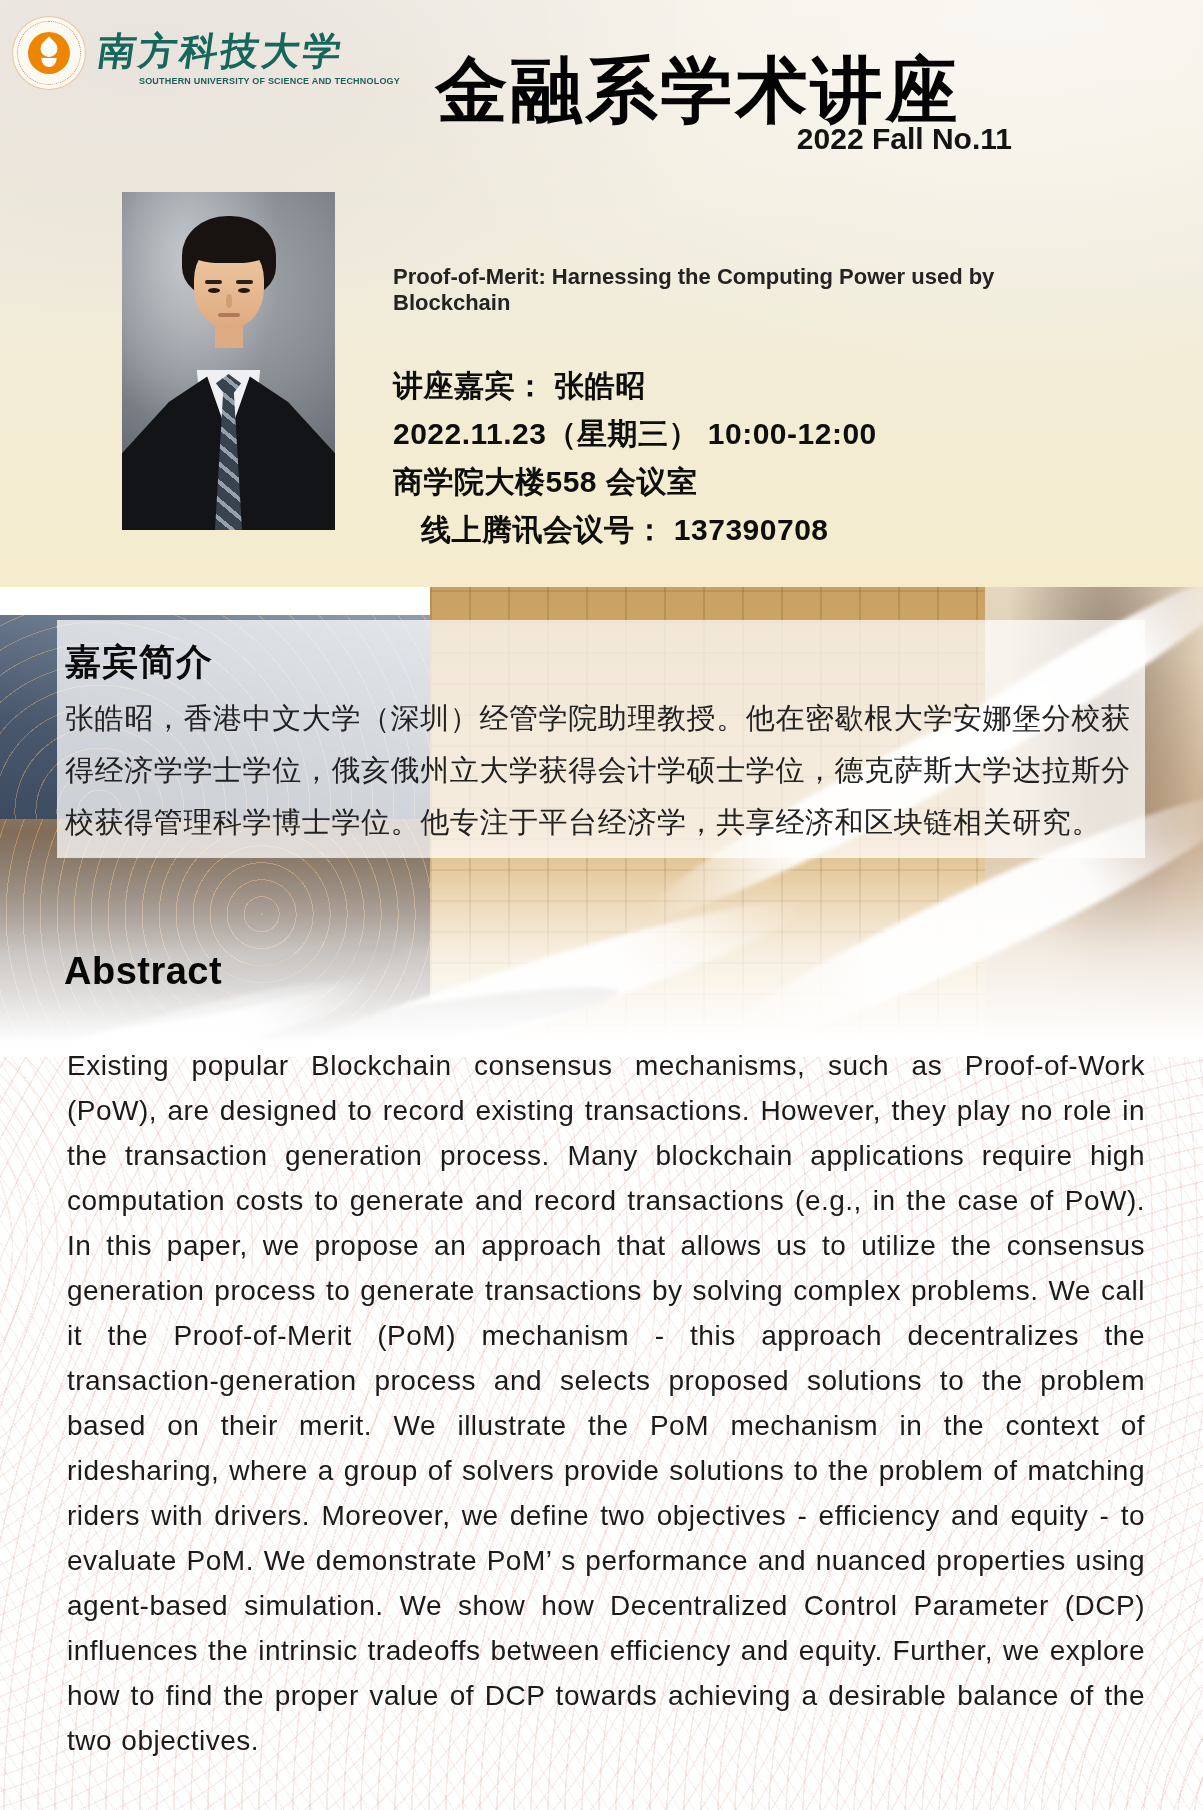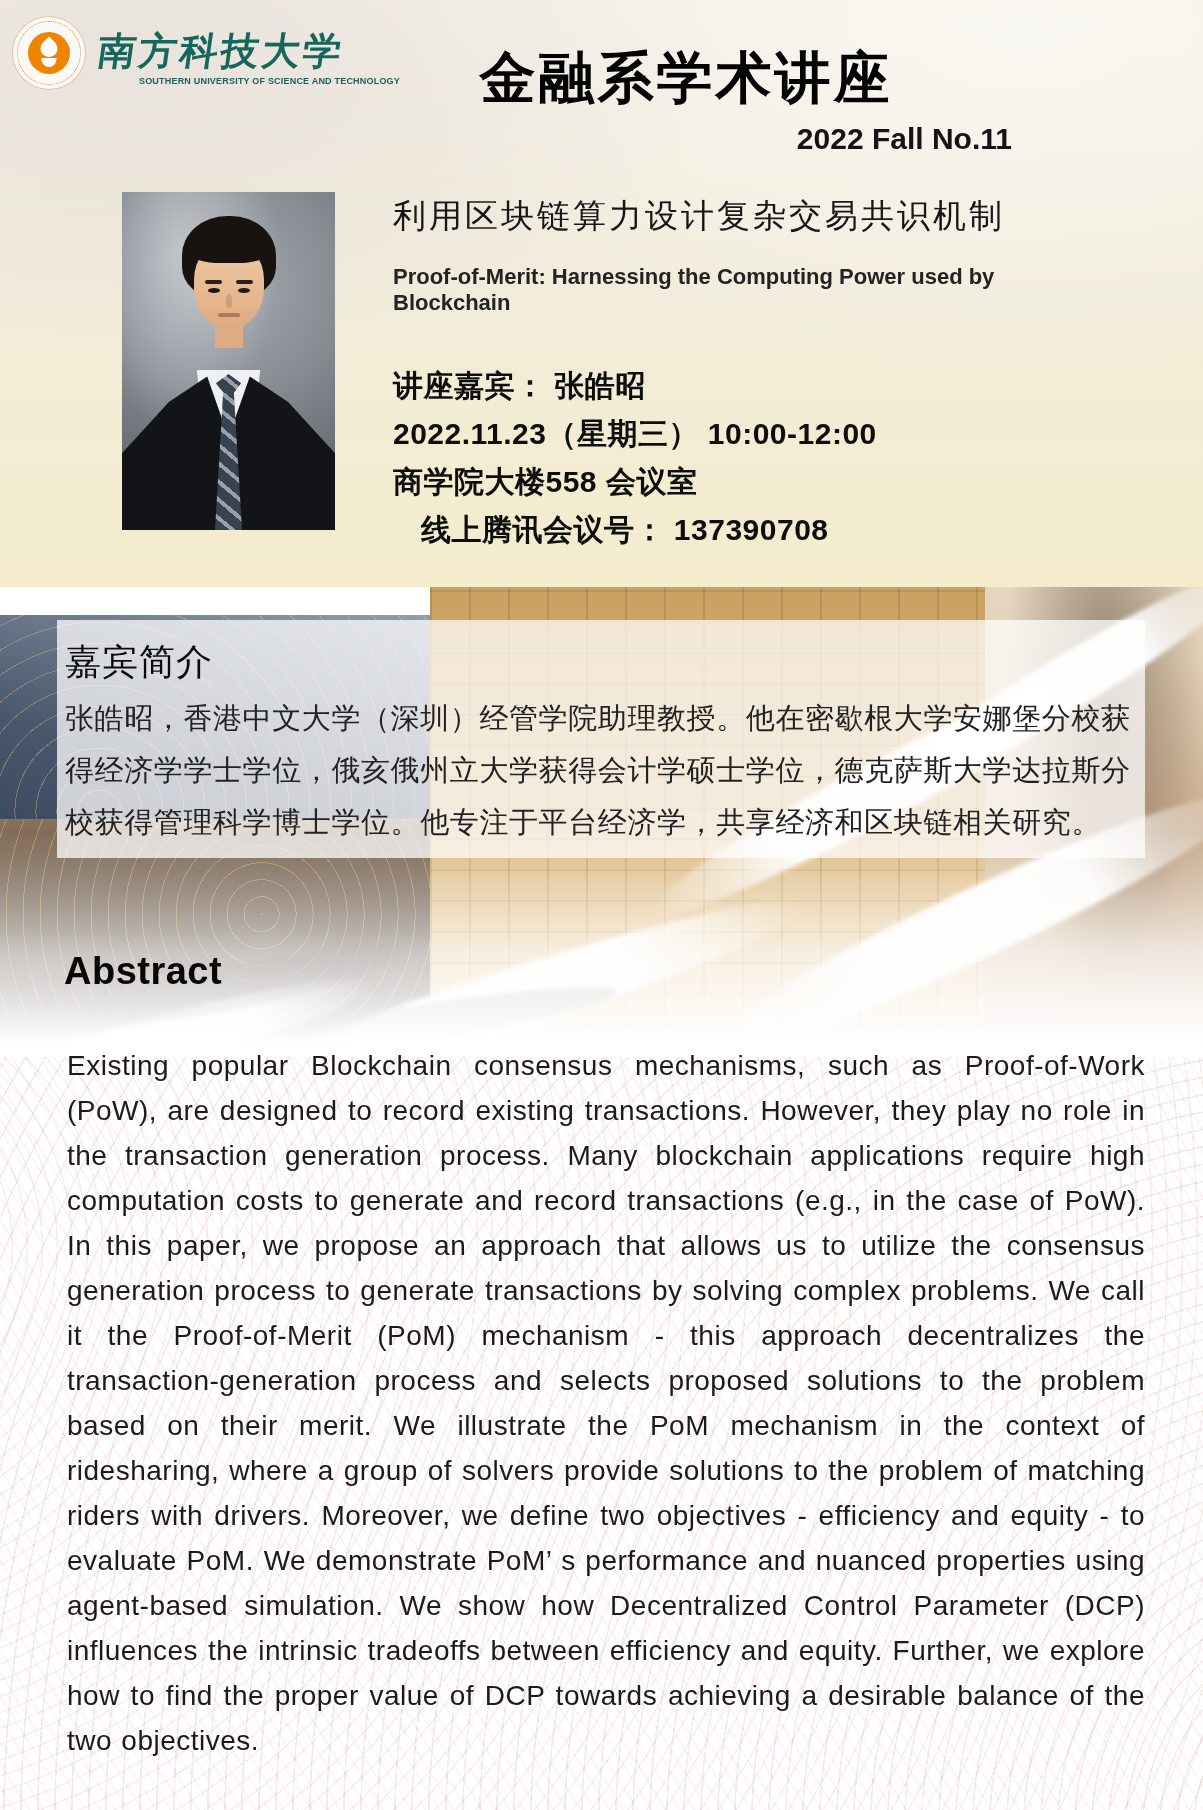--- a/index.html
+++ b/index.html
@@ -74,22 +74,22 @@
   .emblem-flame{position:absolute;left:50%;top:24px;width:17px;height:17px;background:#fff;
     border-radius:0 60% 60% 60%;transform:translateX(-50%) rotate(45deg);}
   .emblem-cup{position:absolute;left:50%;top:42px;width:15px;height:9px;background:#fff;
     border-radius:0 0 8px 8px;transform:translateX(-50%);}
   .logo-cn{position:absolute;left:98px;top:26px;width:300px;font-size:38px;font-weight:700;
     color:#17665c;letter-spacing:3px;transform:skewX(-8deg);
     font-family:"DejaVu Serif","Liberation Serif",serif;}
   .logo-en{position:absolute;left:100px;top:76px;width:300px;font-size:9px;font-weight:700;
     color:#1b5f57;letter-spacing:.2px;text-align:right;}
   
-  .series-title{position:absolute;left:355px;top:34px;width:660px;margin:1px;text-align:center;
-    font-size:56px;line-height:86px;font-weight:900;color:#030303;letter-spacing:3px;}
+  .series-title{position:absolute;left:355px;top:34px;width:660px;margin:13px;text-align:center;
+    font-size:72px;line-height:86px;font-weight:900;color:#030303;letter-spacing:3px;}
   .issue{position:absolute;left:660px;top:122px;width:352px;text-align:right;
     font-size:30px;font-weight:700;color:#141414;}
   
   .photo{position:absolute;left:122px;top:192px;width:213px;height:338px;overflow:hidden;
     background:
       radial-gradient(ellipse at 28% 18%, rgba(230,232,235,.55) 0%, transparent 45%),
       radial-gradient(circle at 50% 28%, #a4a9af 0%, #878c93 42%, #656a72 78%, #54585f 100%);}
   .p-hair{position:absolute;left:60px;top:24px;width:94px;height:82px;background:#181310;
     border-radius:48% 48% 38% 38%;}
   .p-face{position:absolute;left:72px;top:50px;width:70px;height:86px;
@@ -115,21 +115,21 @@
   
   .talk-title-cn{position:absolute;left:393px;top:194px;width:640px;font-size:33px;color:#171717;
     letter-spacing:3px;font-family:"Liberation Serif","DejaVu Serif",serif;}
   .talk-title-en{position:absolute;left:393px;width:640px;font-size:22px;font-weight:700;color:#232323;}
   .en1{top:264px;} .en2{top:307px;}
   .info{position:absolute;left:393px;width:650px;font-size:30px;font-weight:700;color:#0e0e0e;letter-spacing:.5px;}
   .i1{top:366px;} .i2{top:414px;} .i3{top:462px;} .i4{top:510px;margin-left:28px;}
   
   .bio-box{position:absolute;left:57px;top:620px;width:1088px;height:238px;
     background:rgba(255,255,255,.74);}
-  .bio-heading{position:absolute;left:65px;top:638px;margin:0;font-size:36px;font-weight:400;
+  .bio-heading{position:absolute;left:65px;top:638px;margin:0;font-size:36px;font-weight:700;
     color:#0b0b0b;letter-spacing:1px;}
   .bio-text{position:absolute;left:65px;top:692px;width:1078px;margin:0;font-size:29px;
     line-height:52px;color:#222;letter-spacing:.6px;}
   
   .abs-heading{position:absolute;left:64px;top:950px;margin:0;font-size:38px;font-weight:800;
     color:#070707;letter-spacing:.5px;}
   .abs-text{position:absolute;left:64px;top:1040px;width:1078px;margin:3px;font-size:28px;
     line-height:45px;color:#1b1b1b;letter-spacing:.5px;word-spacing:1px;text-align:justify;}
 </style>
 </head>
@@ -178,21 +178,20 @@
       <div class="p-eye e-r"></div>
       <div class="p-nose"></div>
       <div class="p-mouth"></div>
       <div class="torso">
         <div class="p-shirt"></div>
         <div class="p-jacket"></div>
         <div class="p-tie"></div>
       </div>
     </div>
 
-    <div class="talk-title-cn">利用区块链算力设计复杂交易共识机制</div>
     <div class="talk-title-en en1">Proof-of-Merit: Harnessing the Computing Power used by Blockchain</div>
     <div class="info i1">讲座嘉宾： 张皓昭</div>
     <div class="info i2">2022.11.23（星期三） 10:00-12:00</div>
     <div class="info i3">商学院大楼558 会议室</div>
     <div class="info i4">线上腾讯会议号： 137390708</div>
   </div>
 
   <div class="bio-box"></div>
   <h2 class="bio-heading">嘉宾简介</h2>
   <p class="bio-text">张皓昭，香港中文大学（深圳）经管学院助理教授。他在密歇根大学安娜堡分校获得经济学学士学位，俄亥俄州立大学获得会计学硕士学位，德克萨斯大学达拉斯分校获得管理科学博士学位。他专注于平台经济学，共享经济和区块链相关研究。</p>

